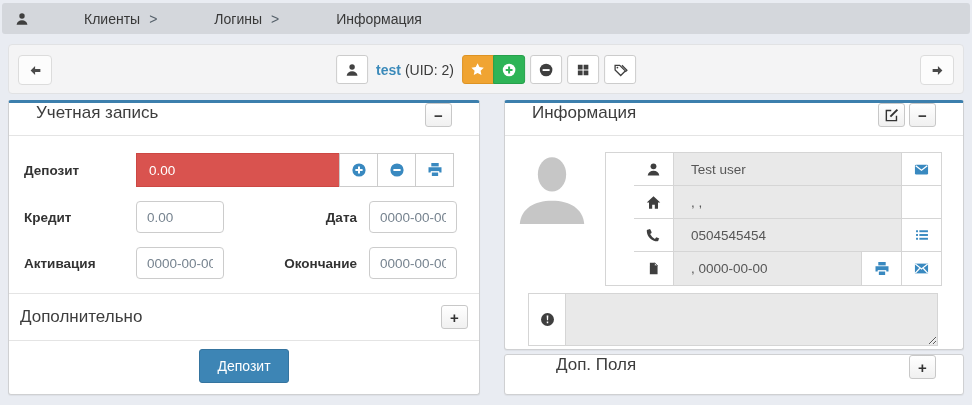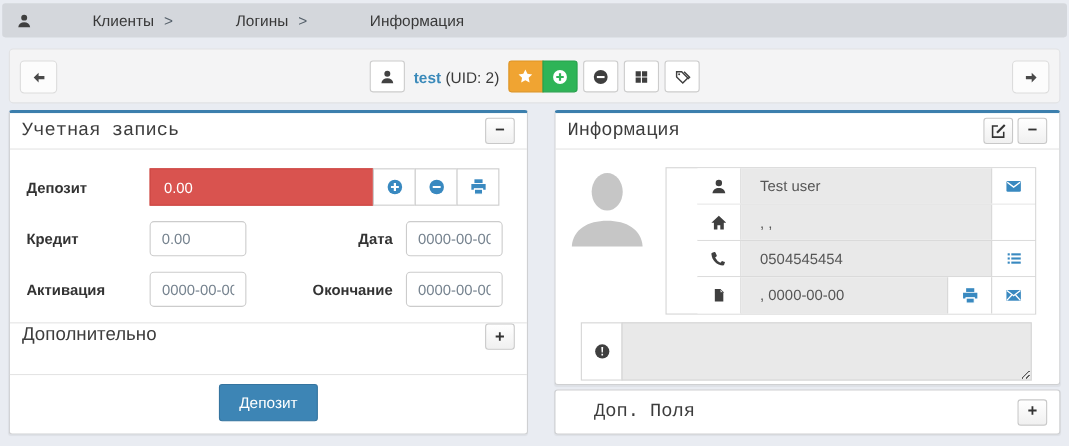--- a/index.html
+++ b/index.html
@@ -60,22 +60,22 @@
     position:absolute; background:#fff;
     border:1px solid #cfd0d2; border-top:3px solid #3c7fad; border-radius:3px;
     box-shadow:0 1px 1px rgba(0,0,0,.05);
   }
   .card-plain { border-top:1px solid #cfd0d2; }
   #card-account { left:8px;   top:100px; width:472px; height:295px; }
   #card-info    { left:504px; top:100px; width:460px; height:250px; }
   #card-extra   { left:504px; top:354px; width:460px; height:41px; }
 
   .card-head {
-    height:33px; display:flex; align-items:center;
-    padding:0 11px; border-bottom:1px solid #e4e4e4;font-family:Liberation Mono, monospace;
+    height:33px; display:flex; 
+    padding:0 27px; border-bottom:1px solid #e4e4e4;
   }
   .card-head.no-line { border-bottom:none; height:100%;margin-left:24px; }
   .card-title { font-size:17px; color:#3d3d3d; flex:1; }
   .mini-btn {
     width:27px; height:24px; margin-left:4px;
     background:linear-gradient(#ffffff,#f0f0f0);
     border:1px solid #c8c8c8; border-radius:3px;
     display:flex; align-items:center; justify-content:center;
     color:#333; font-size:15px; font-weight:bold; line-height:1; cursor:pointer;
   }
@@ -102,22 +102,22 @@
     display:flex; align-items:center; justify-content:center;
     color:#3989c0; cursor:pointer;
   }
   .inp {
     width:88px; height:32px; background:#fff;
     border:1px solid #ccc; border-radius:4px;
     padding:0 10px; font-size:13.5px; color:#76838f;
     font-family:"Liberation Sans", sans-serif; outline:none;
   }
   .sect {
-    height:47px; display:flex; align-items:flex-start;
-    padding:0 11px; border-top:1px solid #e4e4e4;
+    height:47px; display:flex; align-items:center;
+    padding:12px 11px; border-top:1px solid #e4e4e4;
   }
   .foot {
     height:50px; border-top:1px solid #e4e4e4;
     display:flex; align-items:center; justify-content:center;
   }
   .submit-btn {
     background:#3d85b5; border:1px solid #35749f; border-radius:3px;
     color:#fff; font-size:14px; padding:8px 17px; cursor:pointer;
     font-family:"Liberation Sans", sans-serif;
   }

